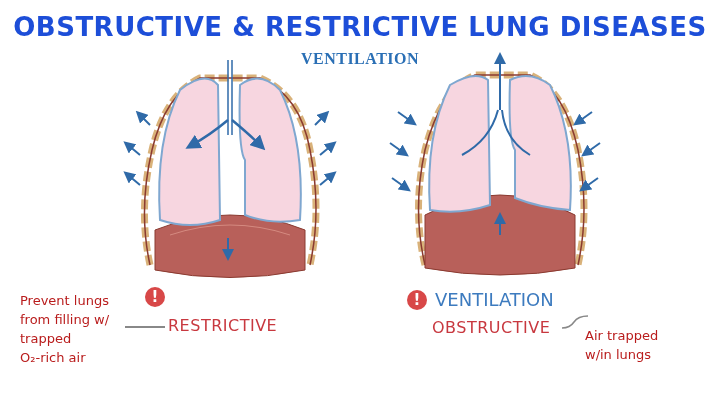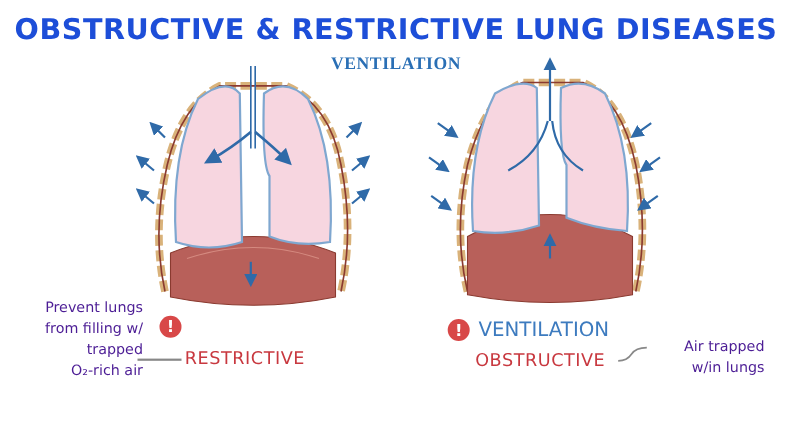--- a/index.html
+++ b/index.html
@@ -3,21 +3,21 @@
 <meta charset="utf-8">
 <style>
   html, body { margin:0; padding:0; }
   body { width:720px; height:404px; background:#ffffff; position:relative; overflow:hidden; font-family:"DejaVu Sans", sans-serif; }
   .title { position:absolute; top:12px; left:0; width:720px; text-align:center; font-family:"DejaVu Sans", sans-serif; font-weight:bold; font-size:26px; color:#1d4ed8; letter-spacing:0.5px; }
   .subtitle { position:absolute; top:50px; left:0; width:720px; text-align:center; font-weight:bold; font-size:16px; color:#2a6fb5; letter-spacing:0.5px;font-family:Liberation Serif, serif; }
   .diagram { position:absolute; }
   .phase { position:absolute; font-size:18px; color:#3d7bbf; display:flex; align-items:center; gap:8px; }
   .alert { width:20px; height:20px; border-radius:50%; background:#d84848; color:#fff; font-weight:bold; font-size:15px; display:flex; align-items:center; justify-content:center; }
   .ttype { position:absolute; font-weight:normal; font-size:16px; color:#c8383f; letter-spacing:0.5px; }
-  .note { position:absolute; font-family:"DejaVu Sans", sans-serif; font-size:13px; color:#4c1d95; line-height:19px; text-align:right; }
+  .note { position:absolute; font-family:"DejaVu Sans", sans-serif; font-size:13px; color:#b91c1c; line-height:19px; text-align:left;margin-top:20px; }
   .connector { position:absolute; height:1.5px; background:#888; }
 </style>
 </head>
 <body>
 
 <div class="title">OBSTRUCTIVE &amp; RESTRICTIVE LUNG DISEASES</div>
 <div class="subtitle">VENTILATION</div>
 
 <svg class="diagram" style="left:110px;top:60px" width="240" height="220" viewBox="0 0 240 220">
   <defs>

